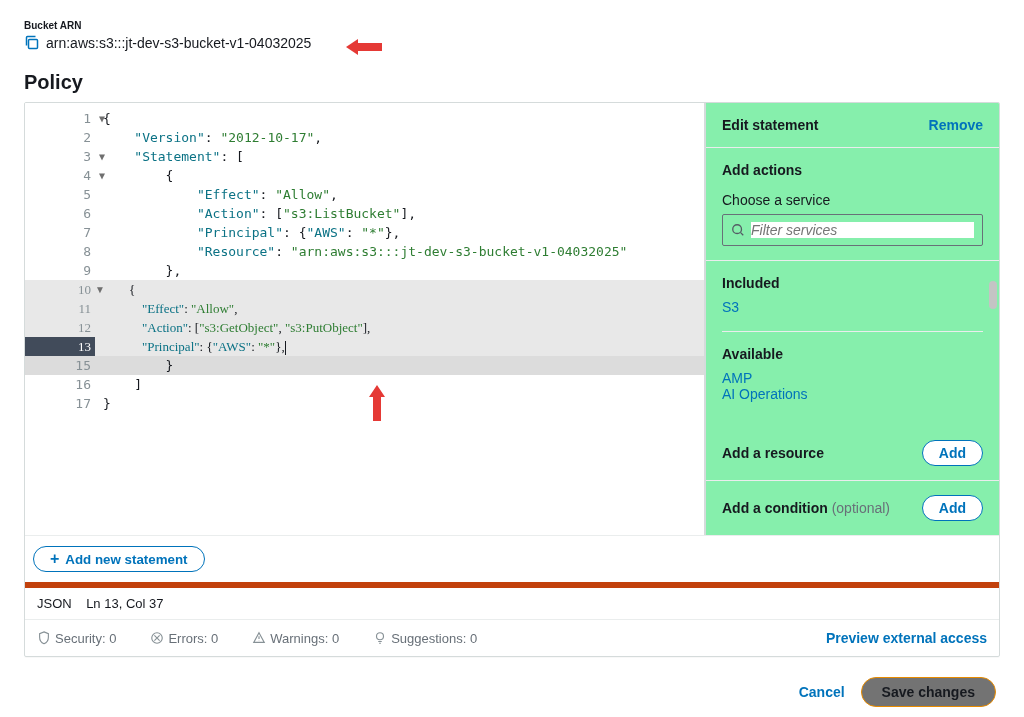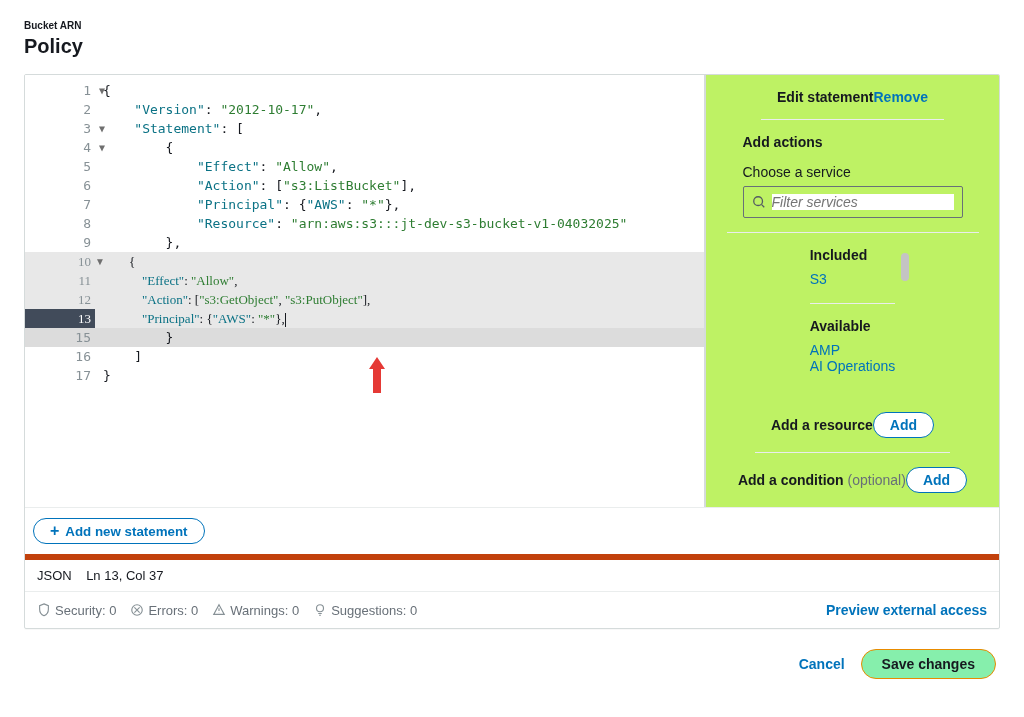--- a/index.html
+++ b/index.html
@@ -16,21 +16,21 @@
 .arn-row { display: flex; align-items: center; gap: 6px; margin-bottom: 20px; position: relative; }
 .copy-icon {
   width: 16px; height: 16px; color: #0073bb; cursor: pointer; flex-shrink: 0;
 }
 .arn-text { color: #16191f; font-size: 14px; }
 
 .arrow-red-h {
   position: absolute; width: 40px; height: 24px; left: 320px; top: 0;
 }
 
-.policy-title { font-size: 20px; font-weight: 700; margin-bottom: 16px; }
+.policy-title { font-size: 20px; font-weight: 700; margin-bottom: 8px; }
 
 .editor-wrap {
   border: 1px solid #d5dbdb; border-radius: 2px; overflow: hidden;
   box-shadow: 0 1px 1px rgba(0,0,0,.03);
 }
 
 .editor-main { display: flex; min-height: 400px; }
 .code-area {
   flex: 1; font-family: Menlo, Monaco, Consolas, monospace;
   font-size: 13px; line-height: 19px; position: relative;
@@ -50,22 +50,22 @@
 .tok-punc { color: #16191f; }
 .tok-key { color: #0b7285; }
 .tok-str { color: #2e7d32; }
 .cursor-bar { display:inline-block; width:1px; height:14px; background:#16191f; vertical-align: middle; }
 
 .arrow-red-v {
   position: absolute; left: 340px; top: 280px; width: 24px; height: 40px;
 }
 
 .side-panel {
-  width: 295px; border-left: 2px solid #d5dbdb; background: #bef264;
-  display: flex; flex-direction: column; font-size: 14px; align-items: center;
+  width: 295px; border-left: 2px solid #d5dbdb; background: #86efac;
+  display: flex; flex-direction: column; font-size: 14px;
 }
 .side-section { padding: 14px 16px; border-bottom: 1px solid #eaeded; }
 .side-row { display: flex; justify-content: space-between; align-items: center; }
 .side-title { font-weight: 700; font-size: 14px; }
 .remove-link { color: #0073bb; font-weight: 700; cursor: pointer; }
 .choose-label { color: #16191f; margin-bottom: 6px; }
 .filter-box {
   display: flex; align-items: center; border: 1px solid #687078; border-radius: 2px;
   height: 32px; padding: 0 8px; gap: 6px; margin-top: 4px;
 }
@@ -94,41 +94,51 @@
 }
 .plus { font-size: 16px; line-height: 1; }
 
 .status-bar {
   padding: 8px 12px; border-top: 6px solid #c2410c; color: #16191f; font-size: 13px;
 }
 .validation-bar {
   display: flex; justify-content: space-between; align-items: center;
   padding: 10px 12px; border-top: 1px solid #eaeded;
 }
-.val-items { display: flex; gap: 14px; color: #687078; font-size: 13px; align-items: center; }
+.val-items { display: flex; gap: 34px; color: #687078; font-size: 13px; align-items: center; }
 .val-item { display: inline-flex; align-items: center; gap: 4px; }
 .icon-mini { width: 14px; height: 14px; }
 .preview-link { color: #0073bb; font-weight: 700; cursor: pointer; }
 
 .footer-actions {
   display: flex; justify-content: flex-end; gap: 16px; padding: 20px 4px 4px 0;
   align-items: center;
 }
 .cancel-link { color: #0073bb; font-weight: 700; cursor: pointer; }
 .save-btn {
-  background: #86efac; border: 1px solid #e88b00; color: #16191f;
+  background: #737373; border: 1px solid #e88b00; color: #16191f;
   font-weight: 700; border-radius: 20px; padding: 6px 20px; cursor: pointer;
   font-size: 14px;
 }
 </style>
 </head>
 <body>
 
 <div class="page">
   <div class="label-strong">Bucket ARN</div>
+  <div class="arn-row">
+    <svg class="copy-icon" viewBox="0 0 16 16" fill="none" stroke="currentColor" stroke-width="1.5">
+      <rect x="4.5" y="4.5" width="9" height="9" rx="1"></rect>
+      <path d="M2.5 10.5v-8a1 1 0 0 1 1-1h8"></path>
+    </svg>
+    <span class="arn-text">arn:aws:s3:::jt-dev-s3-bucket-v1-04032025</span>
+    <svg class="arrow-red-h" viewBox="0 0 40 24">
+      <path d="M2 12 L14 4 L14 8 L38 8 L38 16 L14 16 L14 20 Z" fill="#e53935"></path>
+    </svg>
+  </div>
 
   <div class="policy-title">Policy</div>
 
   <div class="editor-wrap">
     <div class="editor-main">
       <div class="code-area">
         <div class="code-lines" id="code-lines">
             <div class="code-line">
               <div class="gutter">1<span class="fold-arrow">▼</span></div>
               <div class="code-content"><span class="tok-punc">{</span></div>

